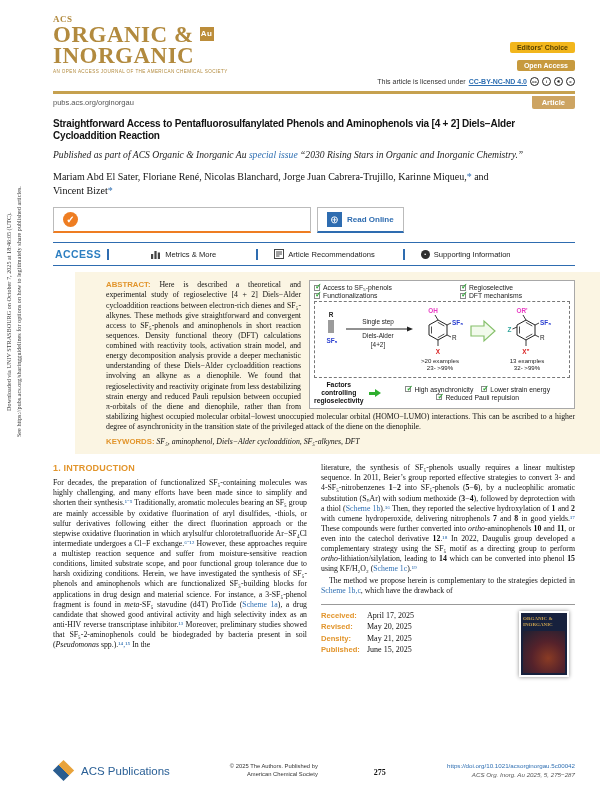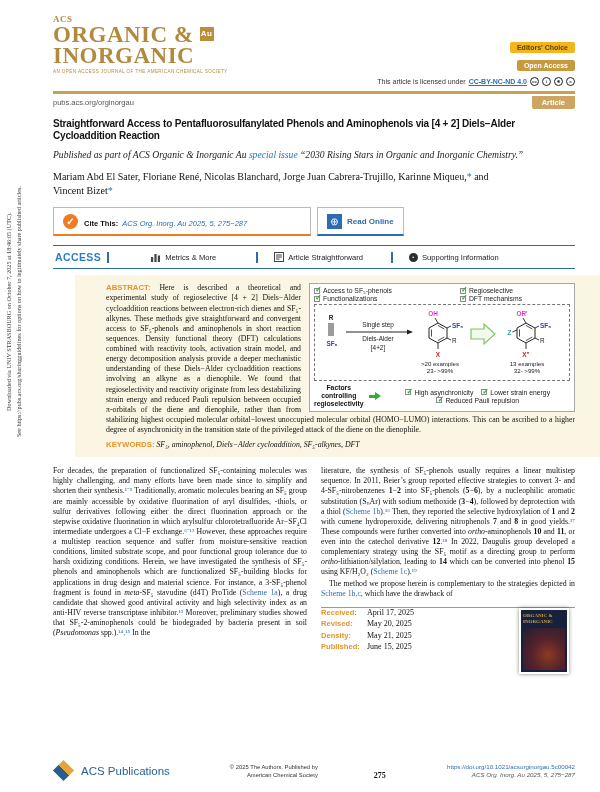--- a/index.html
+++ b/index.html
@@ -100,35 +100,35 @@
   .cols { display:flex; gap:14px; margin-top:9px; height:282px; overflow:hidden; }
   .col { flex:1; min-width:0; }
   .intro-h { font-family:"Liberation Sans",sans-serif; font-weight:bold; font-size:9px;
     color:#e2952c; letter-spacing:.2px; margin-bottom:5px; }
   .just { text-align:justify; font-size:7.8px; line-height:1.3; color:#111; }
   .indent { text-indent:8px; margin-top:1px; }
   .ref { color:#2f6fb2; }
   .it { font-style:italic; }
   .bnum { font-weight:bold; }
 
-  .dates-wrap { margin-top:8px; border-top:.5px solid #999; padding-top:0;
+  .dates-wrap { margin-top:8px; border-top:.5px solid #999; padding-top:6px;
     display:flex; justify-content:space-between; }
   .dates { font-size:8px; }
   .date-row { display:flex; margin-bottom:2.5px; }
   .date-label { font-family:"Liberation Sans",sans-serif; font-weight:bold; color:#e2952c;
     width:46px; font-size:7.6px; }
   .date-val { color:#111; }
   .cover { width:50px; height:66px; background:#17213d; border:2px solid #fff;
     box-shadow:0 0 4px rgba(0,0,0,.45); padding:3px 2px; margin-right:6px; }
   .cover-t { font-size:5px; font-weight:bold; color:#c9a14f; line-height:1.15; font-family:"Liberation Serif",serif; }
   .cover-img { margin-top:4px; height:42px; background:radial-gradient(circle at 60% 65%, #8a3b24 0%, #55222b 45%, #1c2033 100%); }
 
   
   .footer { position:absolute; left:53px; right:25px; bottom:12px; display:flex;
-    align-items:flex-end;gap:26px; }
+    align-items:center;gap:26px; }
   .acspub { display:flex; align-items:center; gap:7px; }
   .diamond { width:15px; height:15px; transform:rotate(45deg);
     background:linear-gradient(180deg,#e8a33b 50%, #2a5d8f 50%); margin:2px 3px; }
   .acspub-text { font-family:"Liberation Sans",sans-serif; font-size:11.5px; color:#2b6096; }
   .copyright { margin-left:34px; text-align:right; font-family:"Liberation Sans",sans-serif;
     font-size:5.8px; color:#333; line-height:1.35; }
   .pageno { margin-left:30px; font-size:8px; font-weight:bold; color:#111; margin-top:3px; }
   .foot-right { margin-left:auto; text-align:right; font-family:"Liberation Sans",sans-serif;
     font-size:6.2px; line-height:1.4; }
   .doi { color:#2f6fb2; }
@@ -181,22 +181,20 @@
       <span class="badge badge-article">Article</span>
     </div>
 
     <div class="title">Straightforward Access to Pentafluorosulfanylated Phenols and Aminophenols via [4 + 2] Diels−Alder Cycloaddition Reaction</div>
     <div class="published"><span>Published as part of ACS Organic &amp; Inorganic Au </span><span class="lnk">special issue</span><span> “2030 Rising Stars in Organic and Inorganic Chemistry.”</span></div>
     <div class="authors"><span>Mariam Abd El Sater, Floriane René, Nicolas Blanchard, Jorge Juan Cabrera-Trujillo, Karinne Miqueu,</span><span class="lnk">*</span><span> and Vincent Bizet</span><span class="lnk">*</span></div>
 
     <div class="cite-bar">
       <div class="cite-box">
         <span class="cite-icon">✓</span>
-        <span><span class="cite-label">Cite This:</span>
-        <span class="cite-ref">ACS Org. Inorg. Au 2025, 5, 275−287</span></span>
       </div>
       <div class="read-box">
         <span class="read-icon">⊕</span>
         <span class="read-label">Read Online</span>
       </div>
     </div>
 
     <div class="access-bar">
       <span class="access-word">ACCESS</span>
       <span class="vsep small"></span>
@@ -210,21 +208,21 @@
         <span>Metrics &amp; More</span>
       </span>
       <span class="vsep" style="margin-left:40px"></span>
       <span class="access-item">
         <svg class="mi" width="10" height="10" viewBox="0 0 10 10">
             <rect x="0.5" y="0.5" width="9" height="9" fill="none" stroke="#444" stroke-width="1"></rect>
             <line x1="2" y1="3" x2="8" y2="3" stroke="#444" stroke-width="1"></line>
             <line x1="2" y1="5" x2="8" y2="5" stroke="#444" stroke-width="1"></line>
             <line x1="2" y1="7" x2="5.5" y2="7" stroke="#444" stroke-width="1"></line>
           </svg>
-        <span>Article Straightforward</span>
+        <span>Article Recommendations</span>
       </span>
       <span class="vsep" style="margin-left:28px"></span>
       <span class="access-item">
         <span class="supp-circle">▪</span>
         <span>Supporting Information</span>
       </span>
     </div>
 
     <div class="cream" style="margin-right:-25px">
       <div class="gbox">
@@ -321,20 +319,21 @@
               </span>
           </div>
         </div>
       </div>
       <p class="abs-p"><span class="abs-label">ABSTRACT:</span><span> Here is described a theoretical and experimental study of regioselective [4 + 2] Diels−Alder cycloaddition reactions between electron-rich dienes and SF₅-alkynes. These methods give straightforward and convergent access to SF₅-phenols and aminophenols in short reaction sequences. Density functional theory (DFT) calculations combined with reactivity tools, activation strain model, and energy decomposition analysis provide a deeper mechanistic understanding of these Diels−Alder cycloaddition reactions involving an alkyne as a dienophile. We found that regioselectivity and reactivity originate from less destabilizing strain energy and reduced Pauli repulsion between occupied π-orbitals of the diene and dienophile, rather than from stabilizing highest occupied molecular orbital−lowest unoccupied molecular orbital (HOMO−LUMO) interactions. This can be ascribed to a higher degree of asynchronicity in the transition state of the privileged attack of the diene on the dienophile.</span></p>
       <p class="kw-p"><span class="kw-label">KEYWORDS:</span><span class="kw-text"> SF₅, aminophenol, Diels−Alder cycloaddition, SF₅-alkynes, DFT</span></p>
     </div>
 
     <div class="cols">
       <div class="col">
+        <div class="intro-h">1. INTRODUCTION</div>
         <p class="just"><span>For decades, the preparation of functionalized SF₅-containing molecules was highly challenging, and many efforts have been made since to simplify and shorten their synthesis.</span><span class="ref">¹⁻⁵</span><span> Traditionally, aromatic molecules bearing an SF₅ group are mainly accessible by oxidative fluorination of aryl disulfides, -thiols, or sulfur derivatives following either the direct fluorination approach or the stepwise oxidative fluorination in which arylsulfur chlorotetrafluoride Ar−SF₄Cl intermediate undergoes a Cl−F exchange.</span><span class="ref">⁶⁻¹²</span><span> However, these approaches require a multistep reaction sequence and suffer from moisture-sensitive reaction conditions, limited substrate scope, and poor functional group tolerance due to harsh oxidizing conditions. Herein, we have investigated the synthesis of SF₅-phenols and aminophenols which are functionalized SF₅-building blocks for applications in drug design and material science. For instance, a 3-SF₅-phenol fragment is found in </span><span class="it">meta</span><span>-SF₅ stavudine (d4T) ProTide (</span><span class="lnk">Scheme 1a</span><span>), a drug candidate that showed good antiviral activity and high selectivity index as an anti-HIV reverse transcriptase inhibitor.</span><span class="ref">¹³</span><span> Moreover, preliminary studies showed that SF₅-2-aminophenols could be biodegraded by bacteria present in soil (</span><span class="it">Pseudomonas</span><span> spp.).</span><span class="ref">¹⁴,¹⁵</span><span> In the</span></p>
       </div>
       <div class="col">
         <p class="just"><span>literature, the synthesis of SF₅-phenols usually requires a linear multistep sequence. In 2011, Beier’s group reported effective strategies to convert 3- and 4-SF₅-nitrobenzenes </span><span class="bnum">1</span><span>−</span><span class="bnum">2</span><span> into SF₅-phenols (</span><span class="bnum">5</span><span>−</span><span class="bnum">6</span><span>), by a nucleophilic aromatic substitution (SₙAr) with sodium methoxide (</span><span class="bnum">3</span><span>−</span><span class="bnum">4</span><span>), followed by deprotection with a thiol (</span><span class="lnk">Scheme 1b</span><span>).</span><span class="ref">¹⁶</span><span> Then, they reported the selective hydroxylation of </span><span class="bnum">1</span><span> and </span><span class="bnum">2</span><span> with cumene hydroperoxide, delivering nitrophenols </span><span class="bnum">7</span><span> and </span><span class="bnum">8</span><span> in good yields.</span><span class="ref">¹⁷</span><span> These compounds were further converted into </span><span class="it">ortho</span><span>-aminophenols </span><span class="bnum">10</span><span> and </span><span class="bnum">11</span><span>, or even into the catechol derivative </span><span class="bnum">12</span><span>.</span><span class="ref">¹⁸</span><span> In 2022, Daugulis group developed a complementary strategy using the SF₅ motif as a directing group to perform </span><span class="it">ortho</span><span>-lithiation/silylation, leading to </span><span class="bnum">14</span><span> which can be converted into phenol </span><span class="bnum">15</span><span> using KF/H₂O₂ (</span><span class="lnk">Scheme 1c</span><span>).</span><span class="ref">¹⁹</span></p>
         <p class="just indent"><span>The method we propose herein is complementary to the strategies depicted in </span><span class="lnk">Scheme 1b,c</span><span>, which have the drawback of</span></p>
         <div class="dates-wrap">
           <div class="dates">
             <div class="date-row">
                 <span class="date-label">Received:</span>
                 <span class="date-val">April 17, 2025</span>

